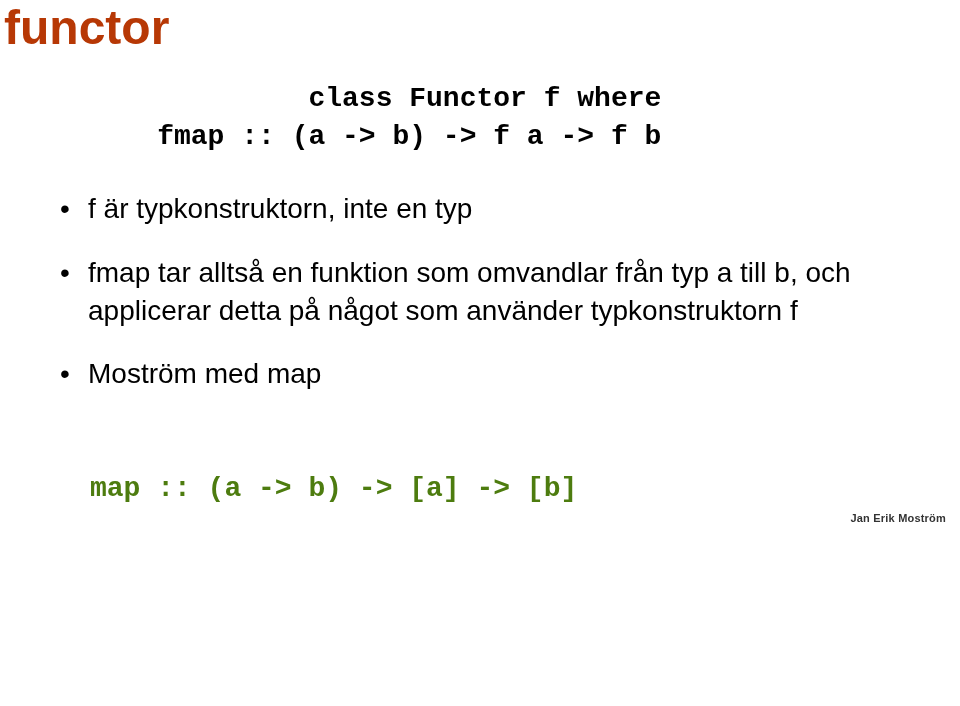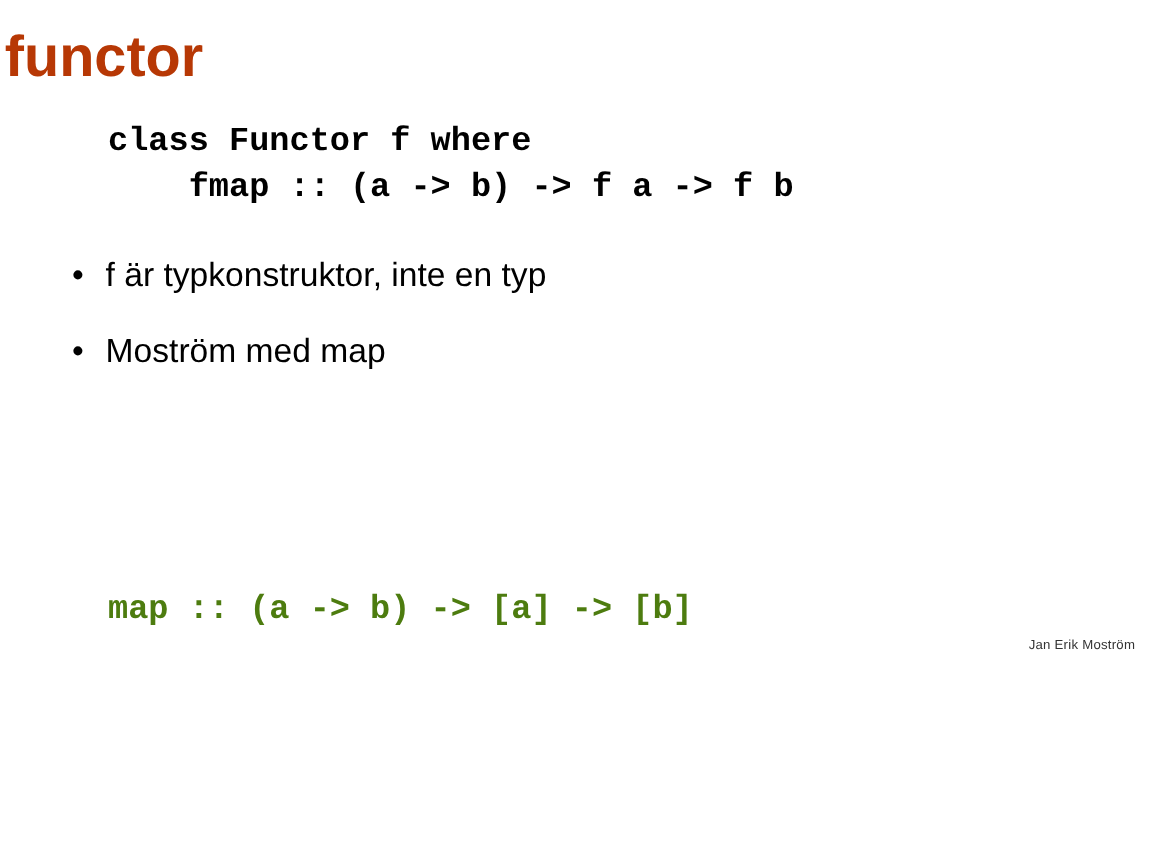--- a/index.html
+++ b/index.html
@@ -12,41 +12,41 @@
     color: #000;
     position: relative;
     overflow: hidden;
   }
   .slide {
     box-sizing: border-box;
     width: 960px;
     height: 530px;
     padding: 0;
     position: relative;
-    margin-top: 20px;
   }
   .title {
     position: absolute;
     left: 4px;
     top: 0px;
     font-size: 48px;
     font-weight: 700;
     color: #b73805;
     letter-spacing: 0px;
   }
   .code-block1 {
     position: absolute;
     left: 90px;
     top: 80px;
     font-family: "Courier New", Courier, monospace;
     font-size: 28px;
     font-weight: 700;
     line-height: 1.35;
     white-space: pre;
     color: #000;
+    text-align: right;
   }
   .bullets {
     position: absolute;
     left: 60px;
     top: 190px;
     right: 60px;
   }
   .bullets ul {
     list-style: none;
     margin: 0;
@@ -78,38 +78,39 @@
     font-weight: 700;
     line-height: 1.35;
     white-space: pre;
     color: #4d7c0f;
   }
   .footer {
     position: absolute;
     right: 14px;
     bottom: 6px;
     font-size: 11px;
-    font-weight: 400;
+    font-weight: 700;
     color: #333;
     letter-spacing: 0.2px;
   }
 </style>
 </head>
 <body>
 
 <div class="slide">
 
   <div class="title">functor</div>
 
   <div class="code-block1"><span>class Functor f where</span>
 <span>    fmap :: (a -&gt; b) -&gt; f a -&gt; f b</span></div>
 
   <div class="bullets">
     <ul>
-      <li>f är typkonstruktor, inte en typ</li>
+      <li>f är typkonstruktorn, inte en typ</li>
+      <li>fmap tar alltså en funktion som omvandlar från typ a till b, och applicerar detta på något som använder typkonstruktorn f</li>
       <li>Moström med map</li>
     </ul>
   </div>
 
   <div class="code-block2">map :: (a -&gt; b) -&gt; [a] -&gt; [b]</div>
 
   <div class="footer">Jan Erik Moström</div>
 
 </div>
 

